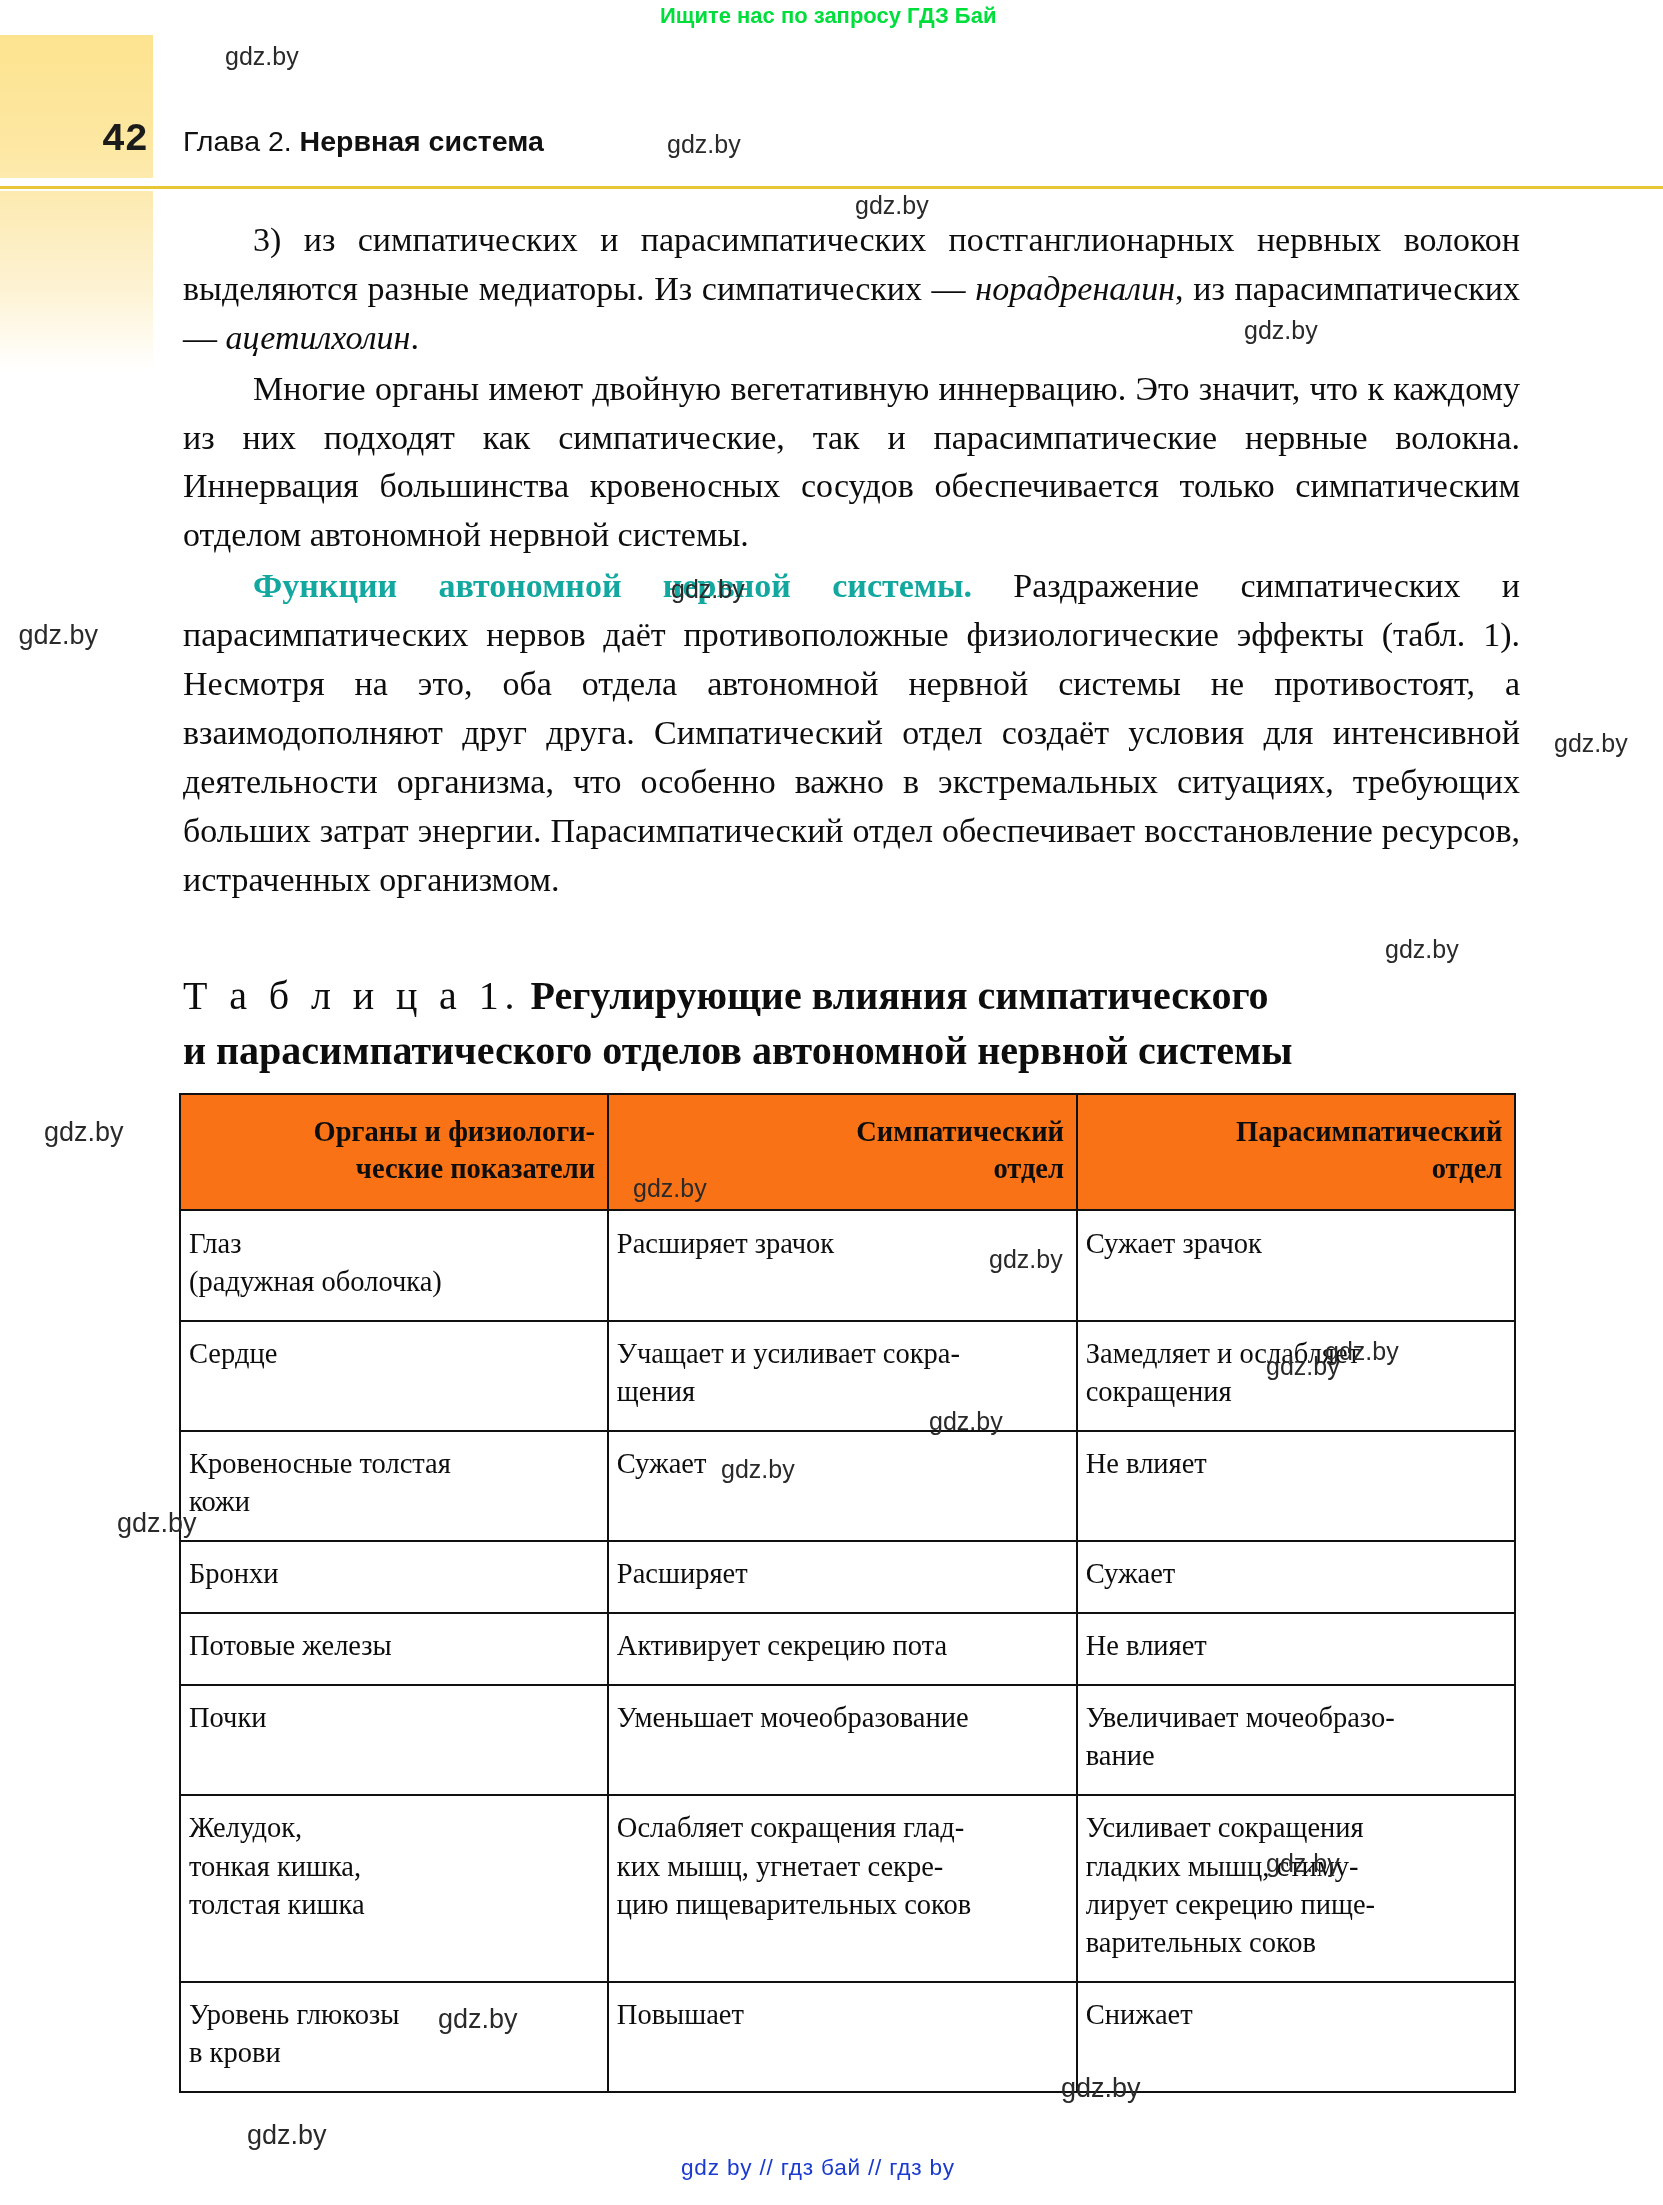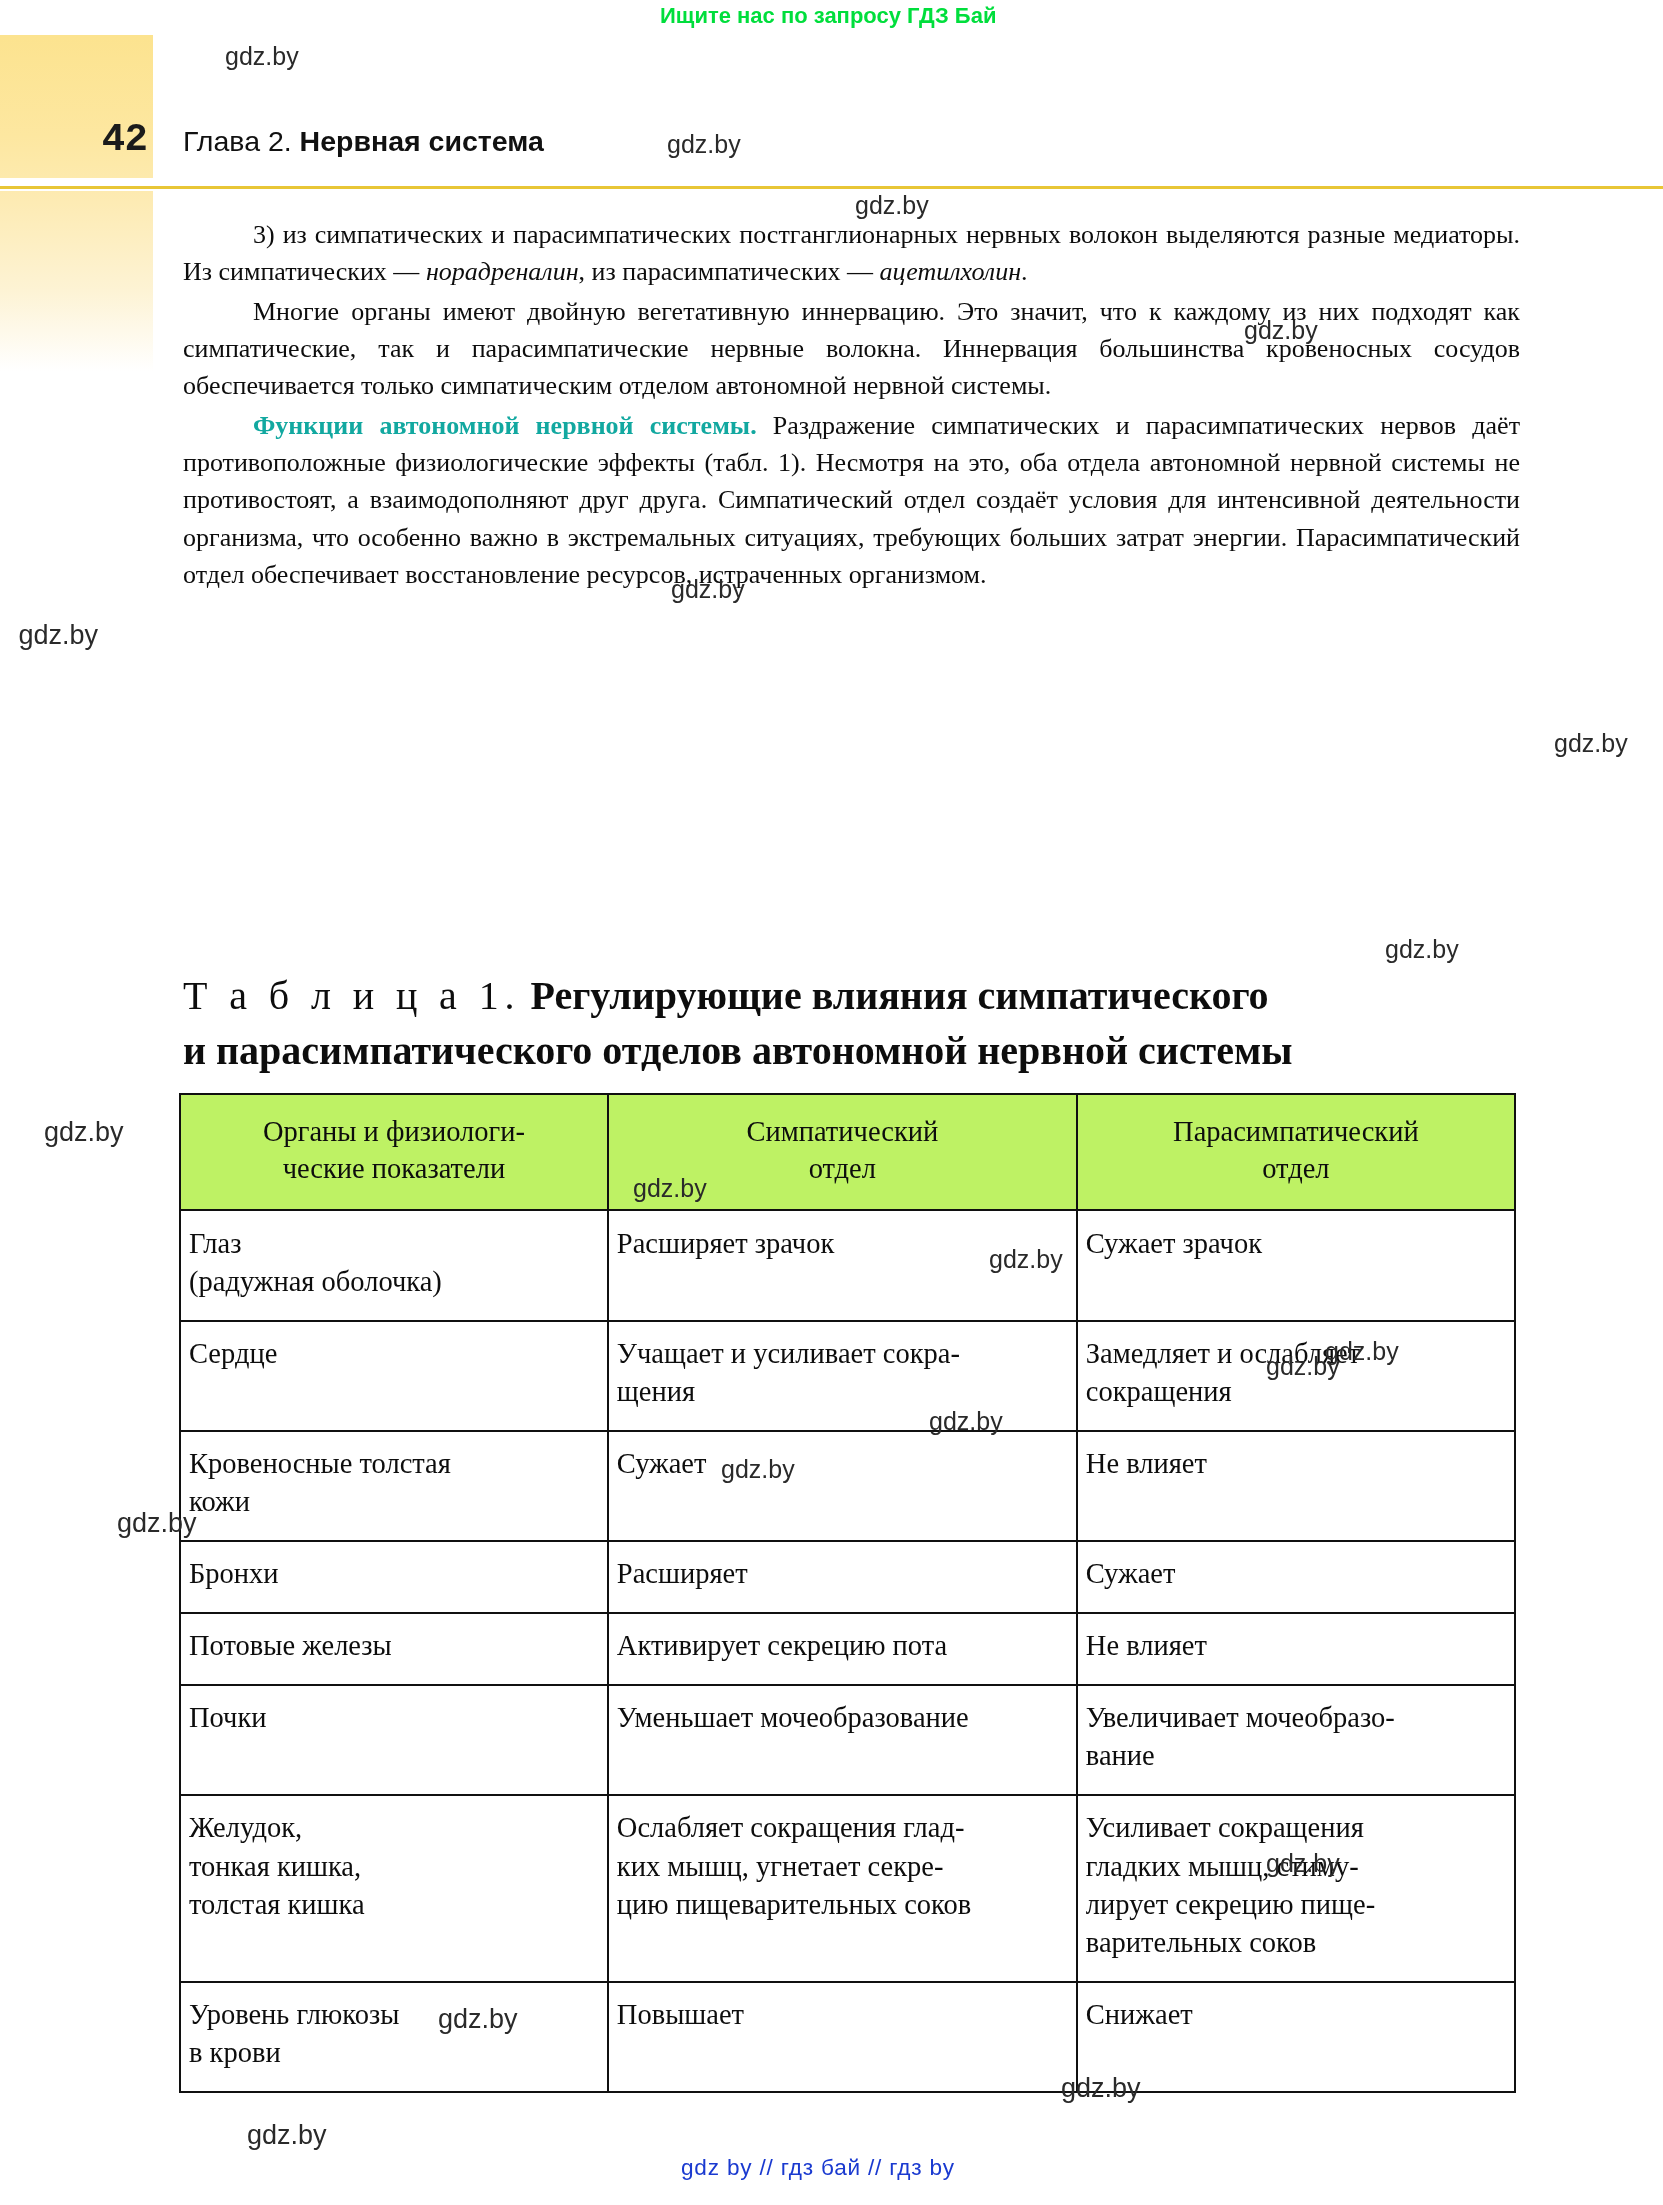--- a/index.html
+++ b/index.html
@@ -63,21 +63,21 @@
   }
 
   
   .content {
     position: absolute;
     left: 183px; top: 216px;
     width: 1337px;
   }
   p.body {
     margin: 0;
-    font-size: 26px;
+    font-size: 34px;
     line-height: 1.44;
     color: #0d0d0d;
     text-align: justify;
     text-indent: 70px;
     hyphens: manual;
   }
   p.body + p.body { margin-top: 1.7px; }
   .it { font-style: italic; }
   .teal-head {
     color: #12a8a0;
@@ -109,23 +109,23 @@
     color: #0d0d0d;
   }
   table.reg-table th,
   table.reg-table td {
     border: 2.5px solid #101010;
     vertical-align: top;
     padding: 13.4px 17px 18.4px 17px;
     line-height: 1.34;
   }
   table.reg-table thead th {
-    background: #bef264;
-    text-align: center;
-    font-weight: normal;
+    background: #f97316;
+    text-align: right;
+    font-weight: bold;
     padding: 18.4px 11.7px 22px 11.7px;
     line-height: 1.3;
   }
   table.reg-table tbody td { text-align: left; padding-left: 8px; }
   table.reg-table tbody td.j { text-align: justify; }
   col.c1 { width: 429px; }
   col.c2 { width: 470px; }
   col.c3 { width: 439px; }
   .cell-line { display: block; }
 

